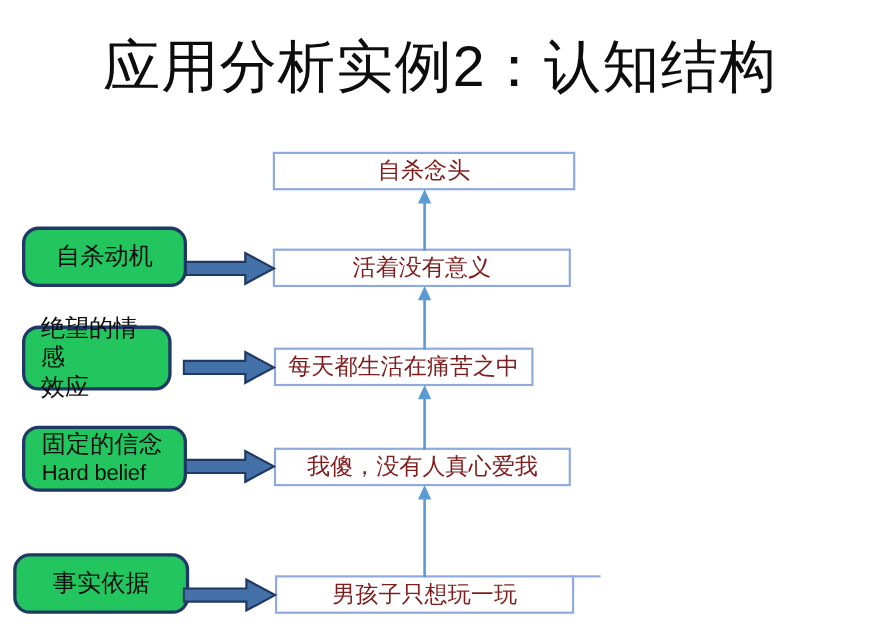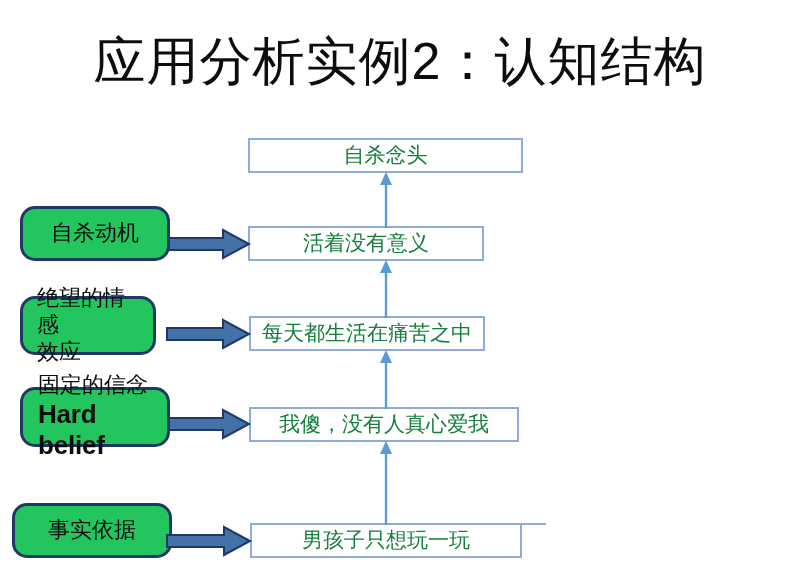--- a/index.html
+++ b/index.html
@@ -37,21 +37,21 @@
     position: absolute;
     box-sizing: border-box;
     background: #ffffff;
     border: 2px solid #8faadc;
     display: flex;
     align-items: center;
     justify-content: center;
     font-family: "Liberation Serif", "DejaVu Serif", serif;
     font-size: 21px;
     line-height: 1.1;
-    color: #15803d;
+    color: #7f1d1d;
     white-space: nowrap;
   }
 
   
   #stmt-box-5::after {
     content: "";
     position: absolute;
     left: 100%;
     top: -2px;
     width: 26px;
@@ -80,22 +80,22 @@
   .tag-box.centered {
     align-items: center;
     padding-left: 10px;
   }
   .tag-box.two-line {
     align-items: flex-start;
     padding-left: 14px;
   }
   .tag-latin {
     font-family: "Liberation Sans", "DejaVu Sans", sans-serif;
-    font-weight: bold;
-    font-size: 26px;
+    font-weight: normal;
+    font-size: 20px;
     letter-spacing: -0.2px;
   }
 
   
   .block-arrow {
     position: absolute;
     pointer-events: none;
   }
 
   
@@ -106,21 +106,21 @@
 </style>
 </head>
 <body>
 
 <div id="slide-title">应用分析实例2：认知结构</div>
 
 <div class="stmt-box" id="stmt-box-1" style="left:248px; top:138px; width:275px; height:35px;">
   <span>自杀念头</span>
 </div>
 
-<div class="stmt-box" id="stmt-box-2" style="left:248px; top:226px; width:236px; height:35px;text-align:right;">
+<div class="stmt-box" id="stmt-box-2" style="left:248px; top:226px; width:271px; height:35px;text-align:right;">
   <span>活着没有意义</span>
 </div>
 
 <div class="stmt-box" id="stmt-box-3" style="left:249px; top:316px; width:236px; height:35px;">
   <span>每天都生活在痛苦之中</span>
 </div>
 
 <div class="stmt-box" id="stmt-box-4" style="left:249px; top:407px; width:270px; height:35px;">
   <span>我傻，没有人真心爱我</span>
 </div>

